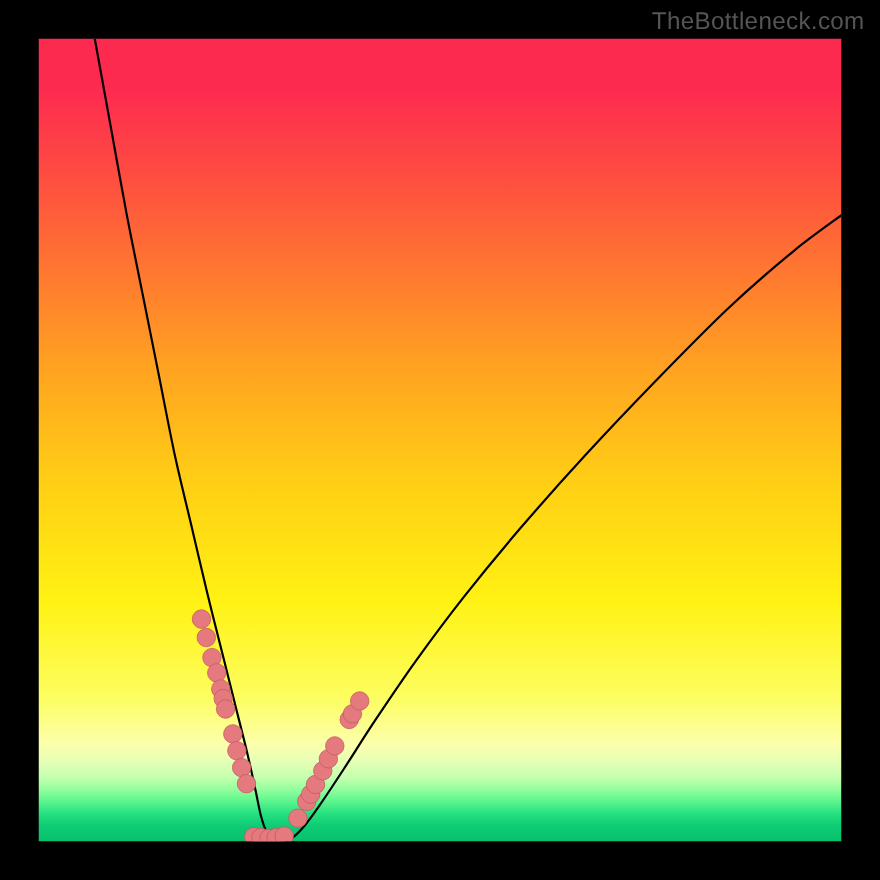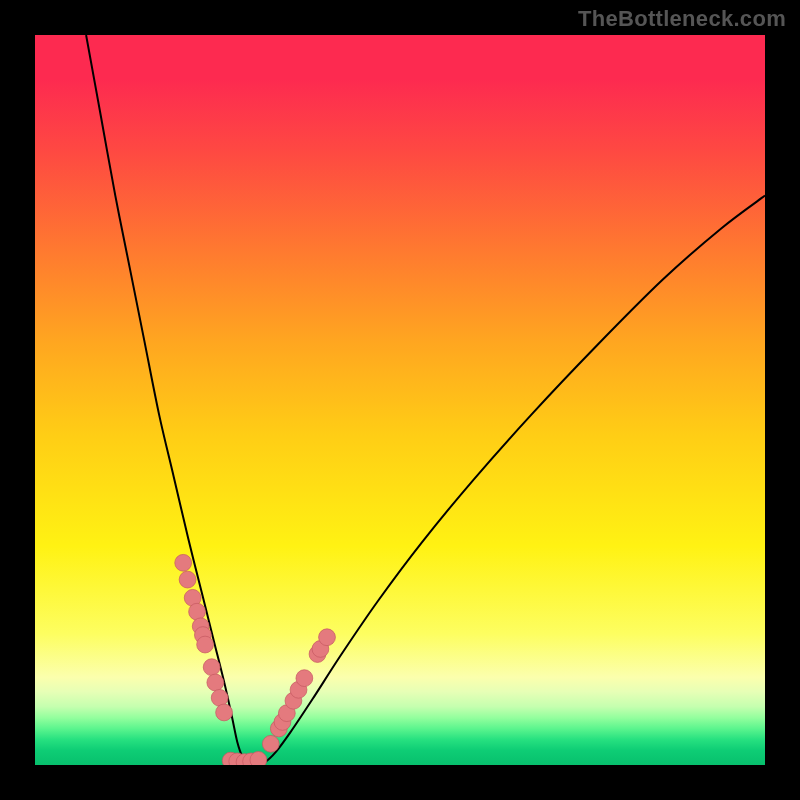--- a/index.html
+++ b/index.html
@@ -16,21 +16,21 @@
     width: 800px;
     height: 800px;
     background: #000;
   }
   .watermark {
     position: absolute;
     top: 6px;
     right: 14px;
     color: #555;
     font-size: 22px;
-    font-weight: 700;
+    font-weight: 400;
     letter-spacing: 0.3px;
     z-index: 20;
   }
   .plot {
     position: absolute;
     left: 35px;
     top: 35px;
     width: 730px;
     height: 730px;
     overflow: hidden;

